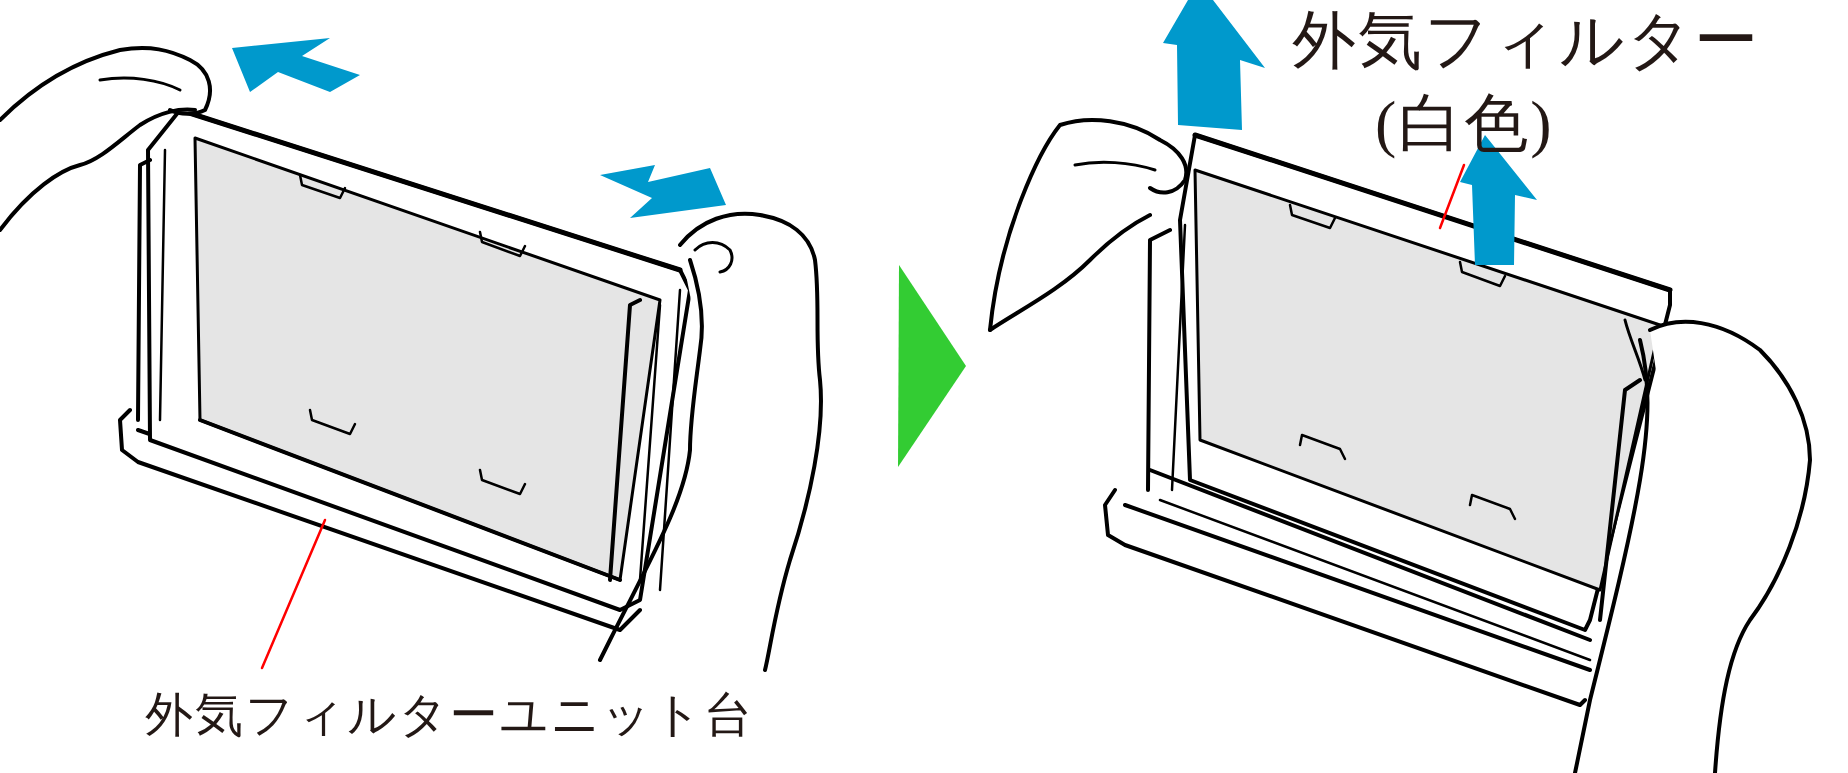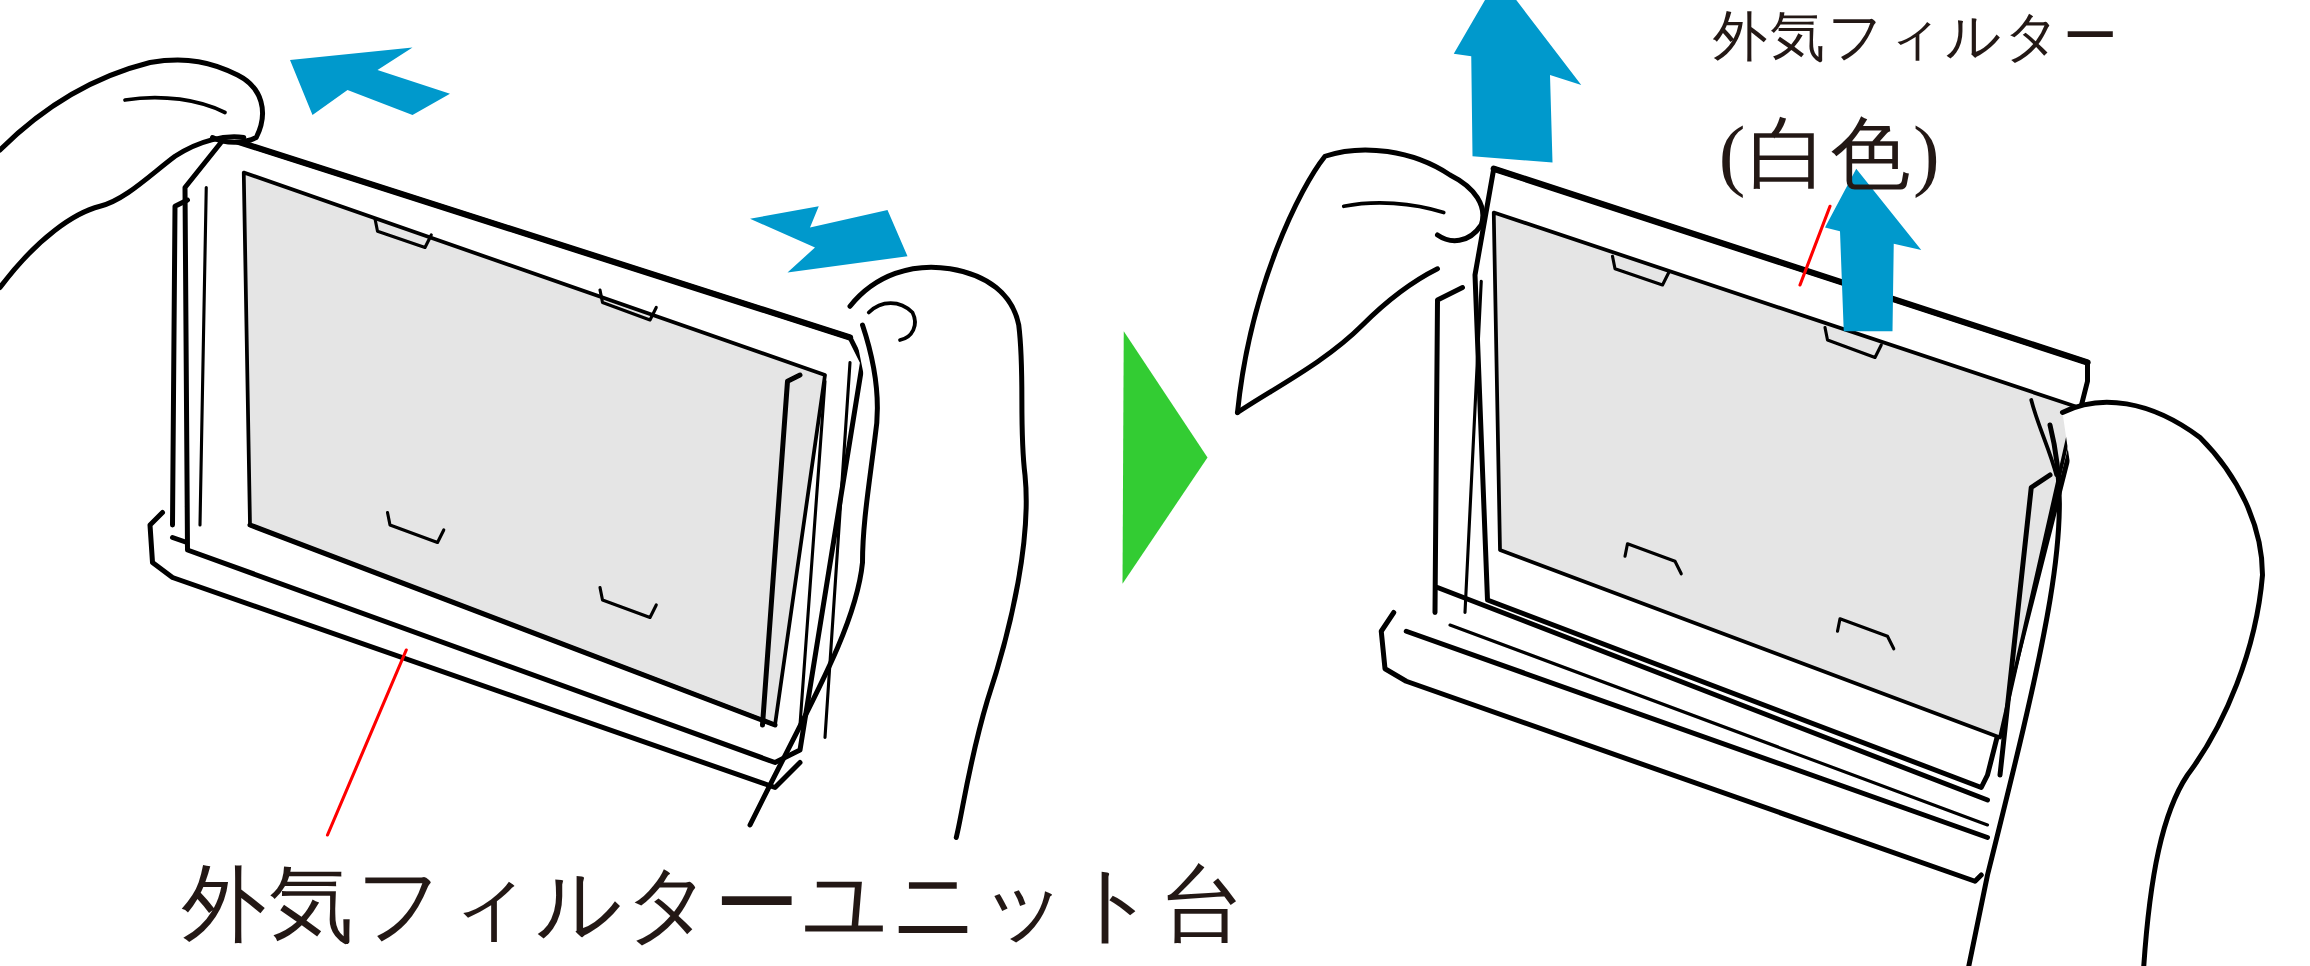--- a/index.html
+++ b/index.html
@@ -1,21 +1,21 @@
 <!DOCTYPE html>
 <html><head>
 <meta charset="utf-8">
 <style>
   html, body { margin: 0; padding: 0; background: #ffffff; }
   body { width: 1848px; height: 773px; position: relative; overflow: hidden; font-family: "DejaVu Sans", sans-serif; }
   svg.scene { position: absolute; left: 0; top: 0; width: 1848px; height: 773px; }
   .label { position: absolute; color: #231815; font-family: "DejaVu Sans", sans-serif; white-space: nowrap; letter-spacing: 2px; line-height: 1; }
-  #label-filter-title { left: 1370px; top: 8px; font-size: 44px; }
+  #label-filter-title { left: 1292px; top: 8px; font-size: 64px; }
   #label-filter-color { left: 1375px; top: 92px; font-size: 64px; font-family: Liberation Serif, serif; }
-  #label-unit-base { left: 145px; top: 690px; font-size: 68px; }
+  #label-unit-base { left: 145px; top: 690px; font-size: 48px; }
 </style>
 </head>
 <body>
 
 <svg class="scene" viewBox="0 0 1848 773" xmlns="http://www.w3.org/2000/svg">
 
   <g fill="none" stroke="#000" stroke-width="4" stroke-linejoin="round" stroke-linecap="round">
 
     <g>
       <path d="M130 410 L120 420 L122 450 L138 462 L620 630 L640 610" fill="#fff"></path>

